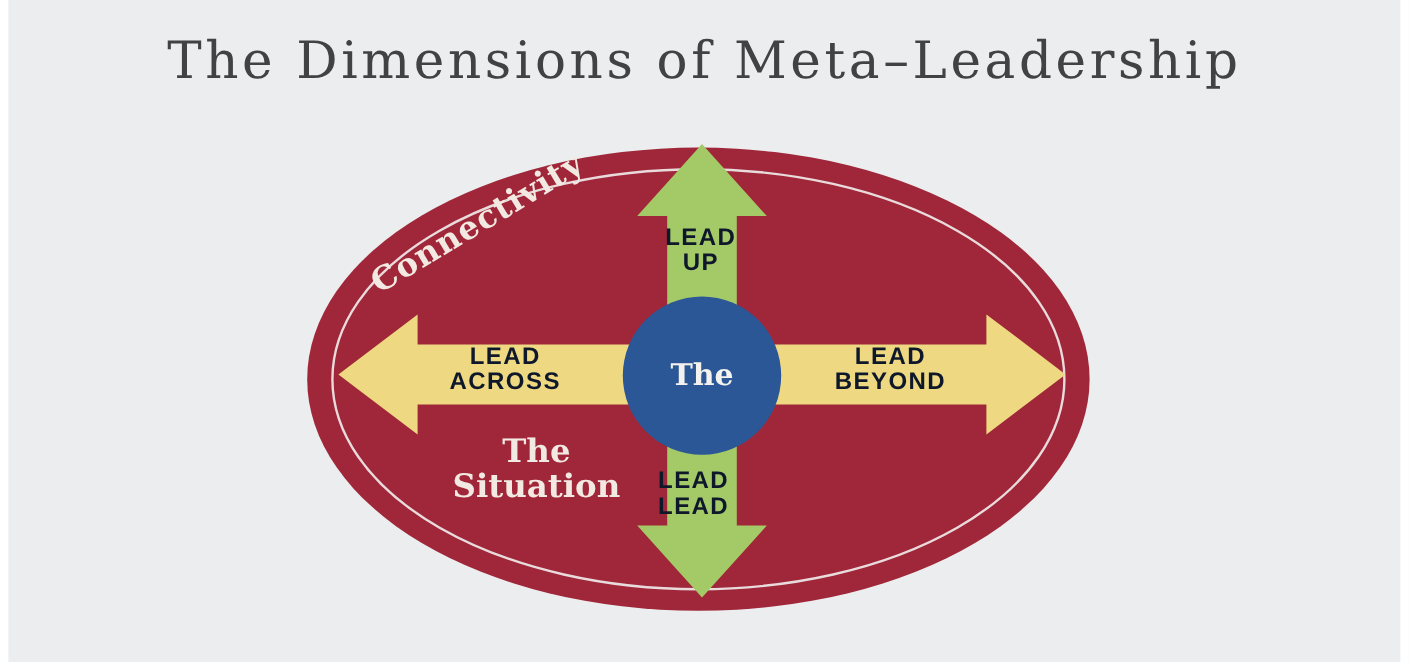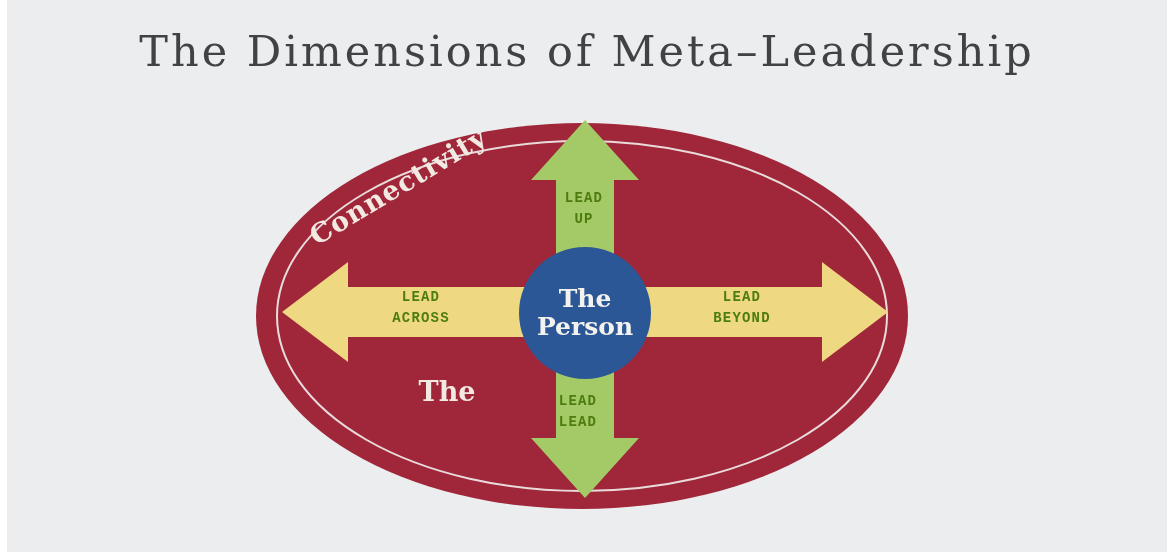--- a/index.html
+++ b/index.html
@@ -35,26 +35,26 @@
   svg.shapes {
     position: absolute; left: 0; top: 0;
   }
   .label {
     position: absolute;
     transform: translate(-50%, -50%);
     text-align: center;
     white-space: nowrap;
   }
   .lead-label {
-    font-family: Liberation Mono, monospace;
+    font-family: Liberation Sans, sans-serif;
     font-weight: bold;
-    font-size: 14px;
+    font-size: 20px;
     line-height: 21px;
     letter-spacing: 1.2px;
-    color: #4d7c0f;
+    color: #0f172a;
   }
   .person-label {
     font-family: "DejaVu Serif", "Liberation Serif", serif;
     font-weight: bold;
     font-size: 25px;
     line-height: 28px;
     color: #f4f2ee;
   }
   .situation-label {
     font-family: "DejaVu Serif", "Liberation Serif", serif;
@@ -107,20 +107,20 @@
     <div>BEYOND</div>
   </div>
 
   <div class="label lead-label" style="left:578px; top:412px;">
     <div>LEAD</div>
     <div>LEAD</div>
   </div>
 
   <div class="label person-label" style="left:585px; top:313px;">
     <div>The</div>
-    <div>Person</div>
   </div>
 
   <div class="label situation-label" style="left:447px; top:391px;">
     <div>The</div>
+    <div>Situation</div>
   </div>
 
 </div>
 
 </body></html>

